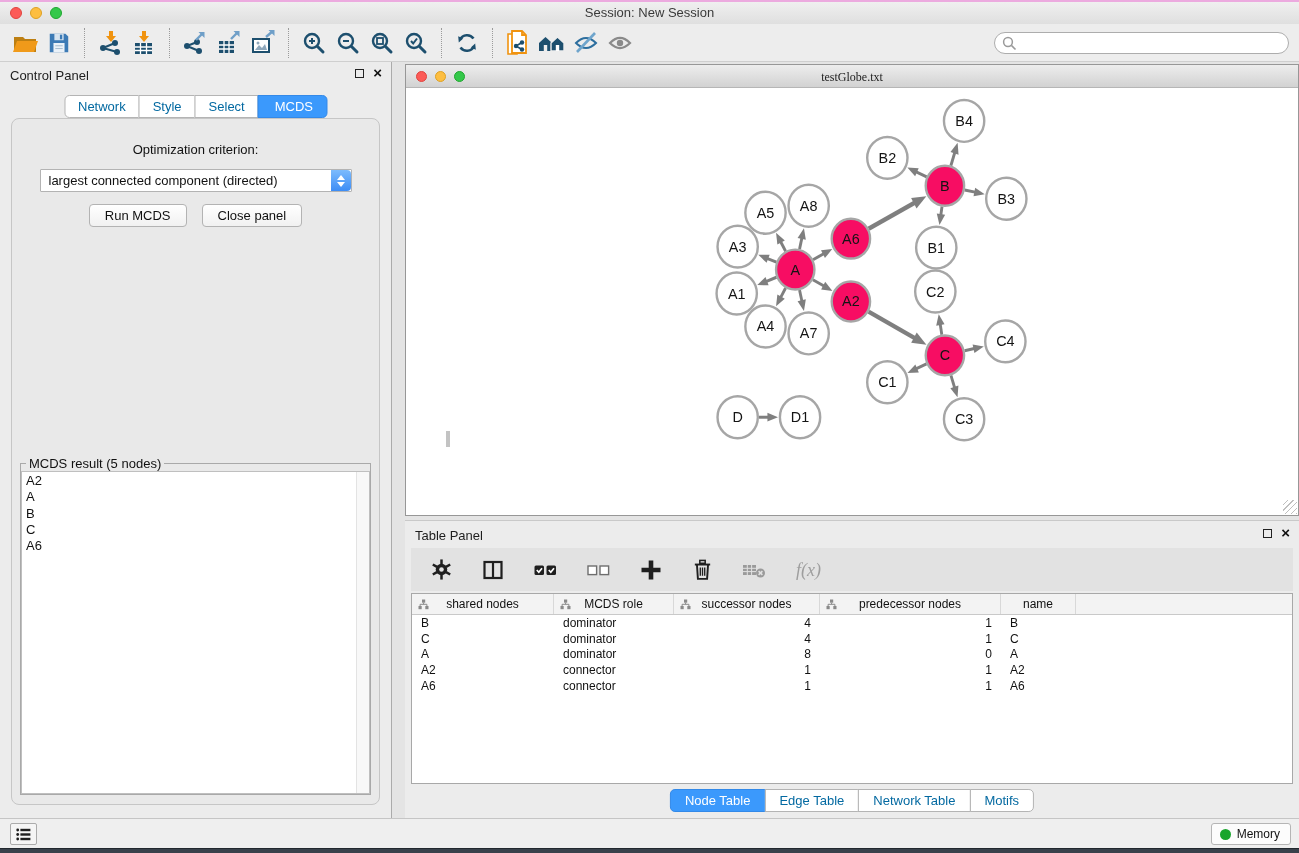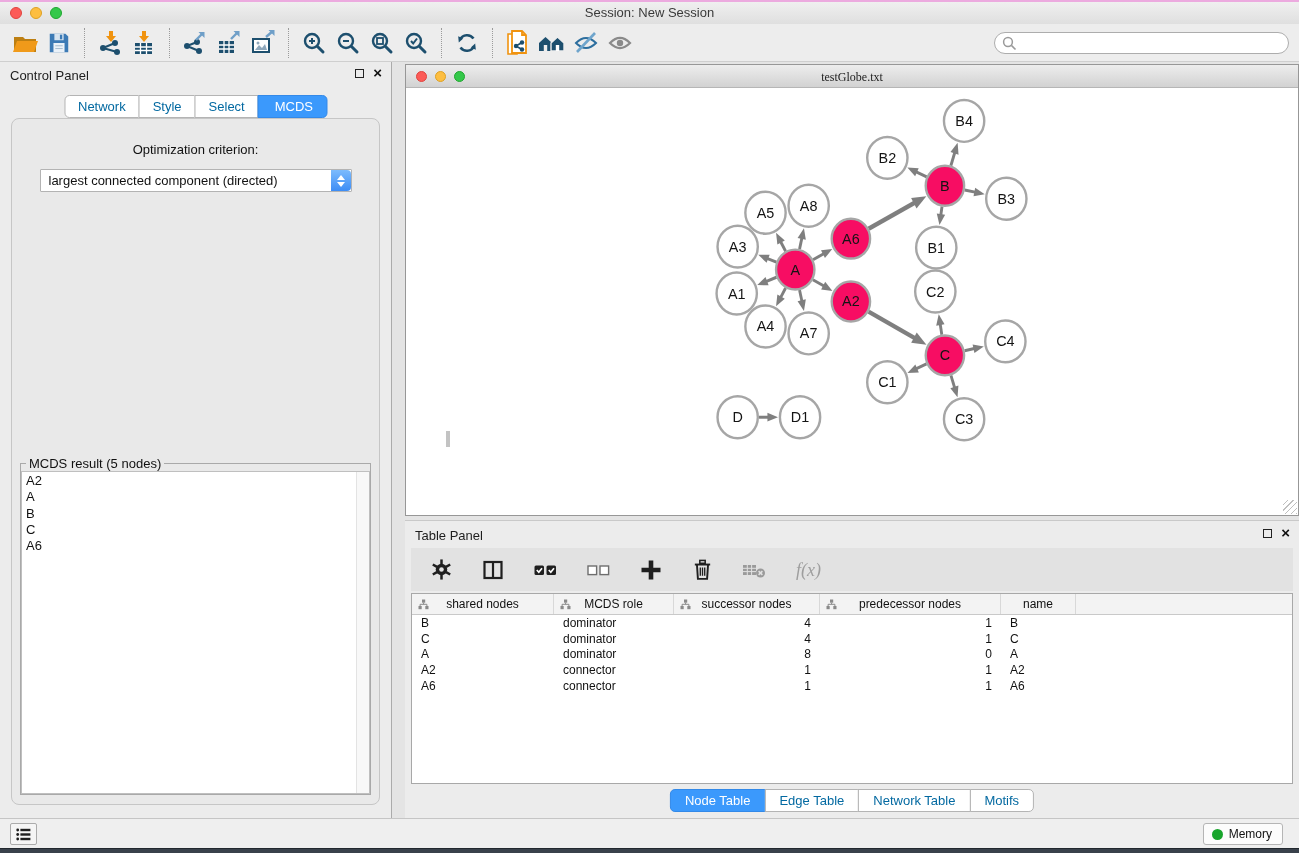--- a/index.html
+++ b/index.html
@@ -91,21 +91,21 @@
   .td { flex:0 0 auto; font-size:12px; color:#111; white-space:nowrap; overflow:hidden; }
   .td.l { padding-left:9px; text-align:left; }
   .td.r { padding-right:9px; text-align:right; }
   .tp-tabs { position:absolute; bottom:6px; left:50%; transform:translateX(-50%); display:flex; }
   .tp-tabs .seg { padding:3px 14px; }
 
   
   .statusbar { position:absolute; left:0; right:0; bottom:5px; height:30px; background:#EFEFEF; border-top:1px solid #C5C5C5; }
   .list-btn { position:absolute; left:10px; top:4px; width:27px; height:22px; background:#F5F5F5;
     border:1px solid #ABABAB; border-radius:2px; display:flex; align-items:center; justify-content:center; }
-  .memory-btn { position:absolute; right:16px; top:4px; height:22px; padding:0 10px 0 8px; background:#FCFCFC;
+  .memory-btn { position:absolute; right:8px; top:4px; height:22px; padding:0 10px 0 8px; background:#FCFCFC;
     border:1px solid #B5B5B5; border-radius:3px; display:flex; align-items:center; gap:6px; }
   .memory-dot { width:11px; height:11px; border-radius:50%; background:#18A52C; }
   .memory-label { font-size:12px; color:#111; }
   .bottom-strip { position:absolute; left:0; right:0; bottom:0; height:5px; background:#39414B; border-top:1px solid #22282E; }
 </style>
 </head>
 <body>
 
 <div class="app">
 
@@ -277,20 +277,24 @@
         <span class="seg active">MCDS</span>
       </div>
       <div class="cp-content">
         <div class="opt-label">Optimization criterion:</div>
         <div class="select">
           <span>largest connected component (directed)</span>
           <span class="stepper">
             <span class="chev-up"></span>
               <span class="chev-dn"></span>
           </span>
+        </div>
+        <div class="btn-row">
+          <button class="mac-btn">Run MCDS</button>
+          <button class="mac-btn">Close panel</button>
         </div>
         <fieldset class="result-fs">
           <legend>MCDS result (5 nodes)</legend>
           <div class="result-list" id="result-list">
             <div>A2</div>
               <div>A</div>
               <div>B</div>
               <div>C</div>
               <div>A6</div>
               <div class="result-scroll"></div>

